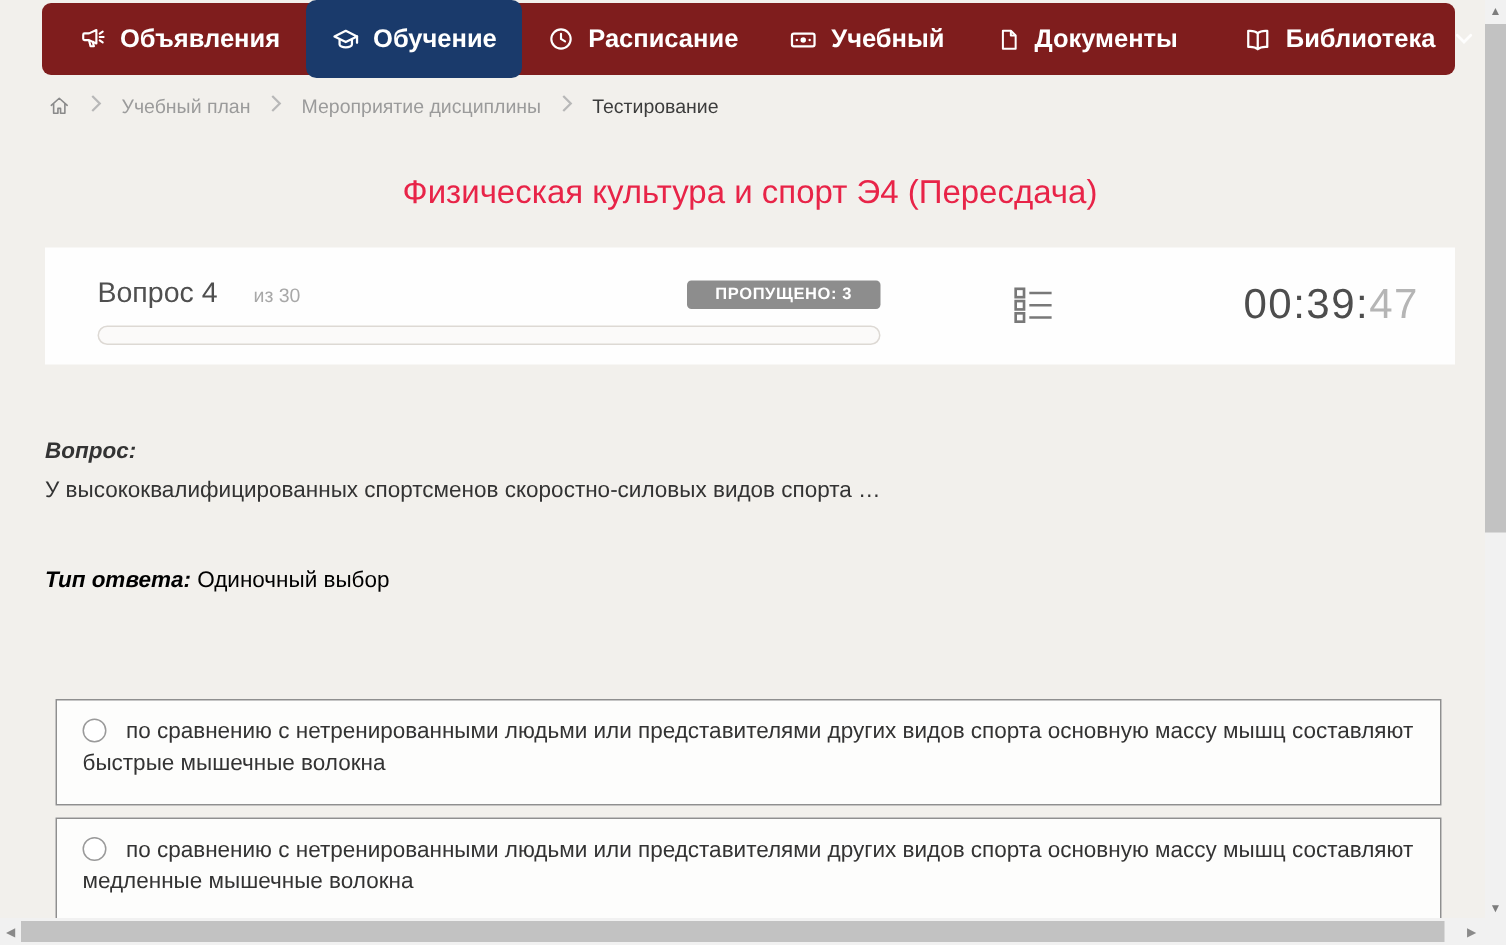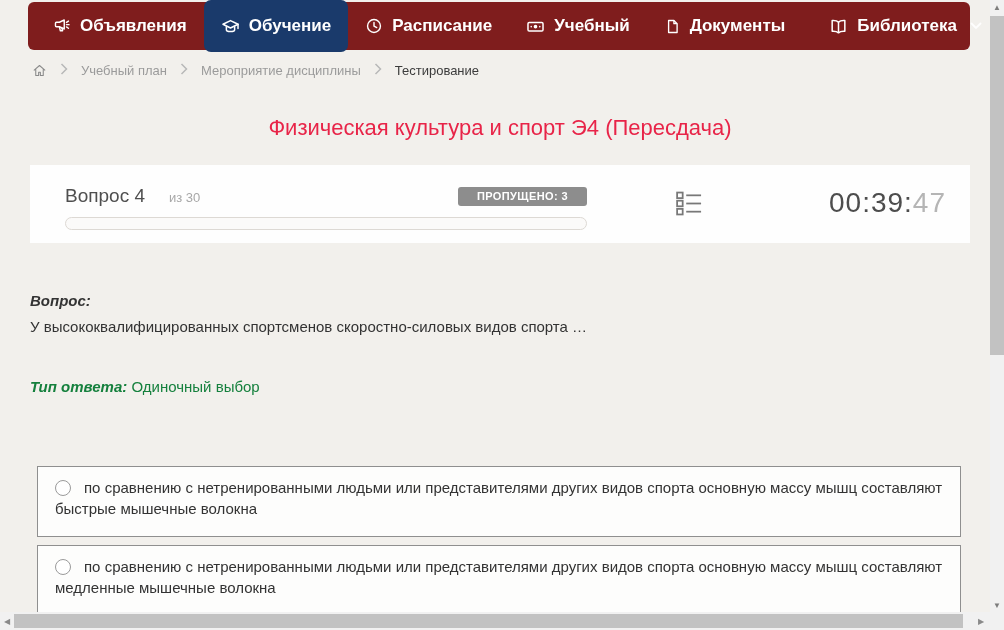--- a/index.html
+++ b/index.html
@@ -40,21 +40,21 @@
        background:#fbfaf9;overflow:hidden;}
   .progress-fill{height:100%;background:#e91e45;border-radius:7px;}
   .qh-listicon{position:absolute;left:646px;top:26px;cursor:pointer;line-height:0;}
   .qh-timer{position:absolute;right:24px;top:22px;font-size:28px;color:#4d4d4d;letter-spacing:1px;}
   .qh-timer .sec{color:#b5b5b5;}
 
   
   .q-label{position:absolute;left:30px;top:292px;font-size:15px;font-weight:bold;
        font-style:italic;color:#333;}
   .q-text{position:absolute;left:30px;top:318px;width:900px;font-size:15px;color:#333;}
-  .q-type{position:absolute;left:30px;top:378px;font-size:15px;color:#15803d;text-align:right;}
+  .q-type{position:absolute;left:30px;top:378px;font-size:15px;color:#000000;text-align:right;}
   .q-type b{font-style:italic;}
 
   
   .opt{position:absolute;left:37px;width:924px;background:#fdfdfc;border:1px solid #8f8f8f;
        box-sizing:border-box;cursor:pointer;}
   .opt1{top:466px;height:71px;}
   .opt2{top:545px;height:85px;}
   .opt-label{display:block;padding:10px 16px 0 17px;font-size:15px;line-height:21px;
        color:#333;cursor:pointer;}
   .opt-label input[type=radio]{appearance:none;-webkit-appearance:none;width:16px;height:16px;

